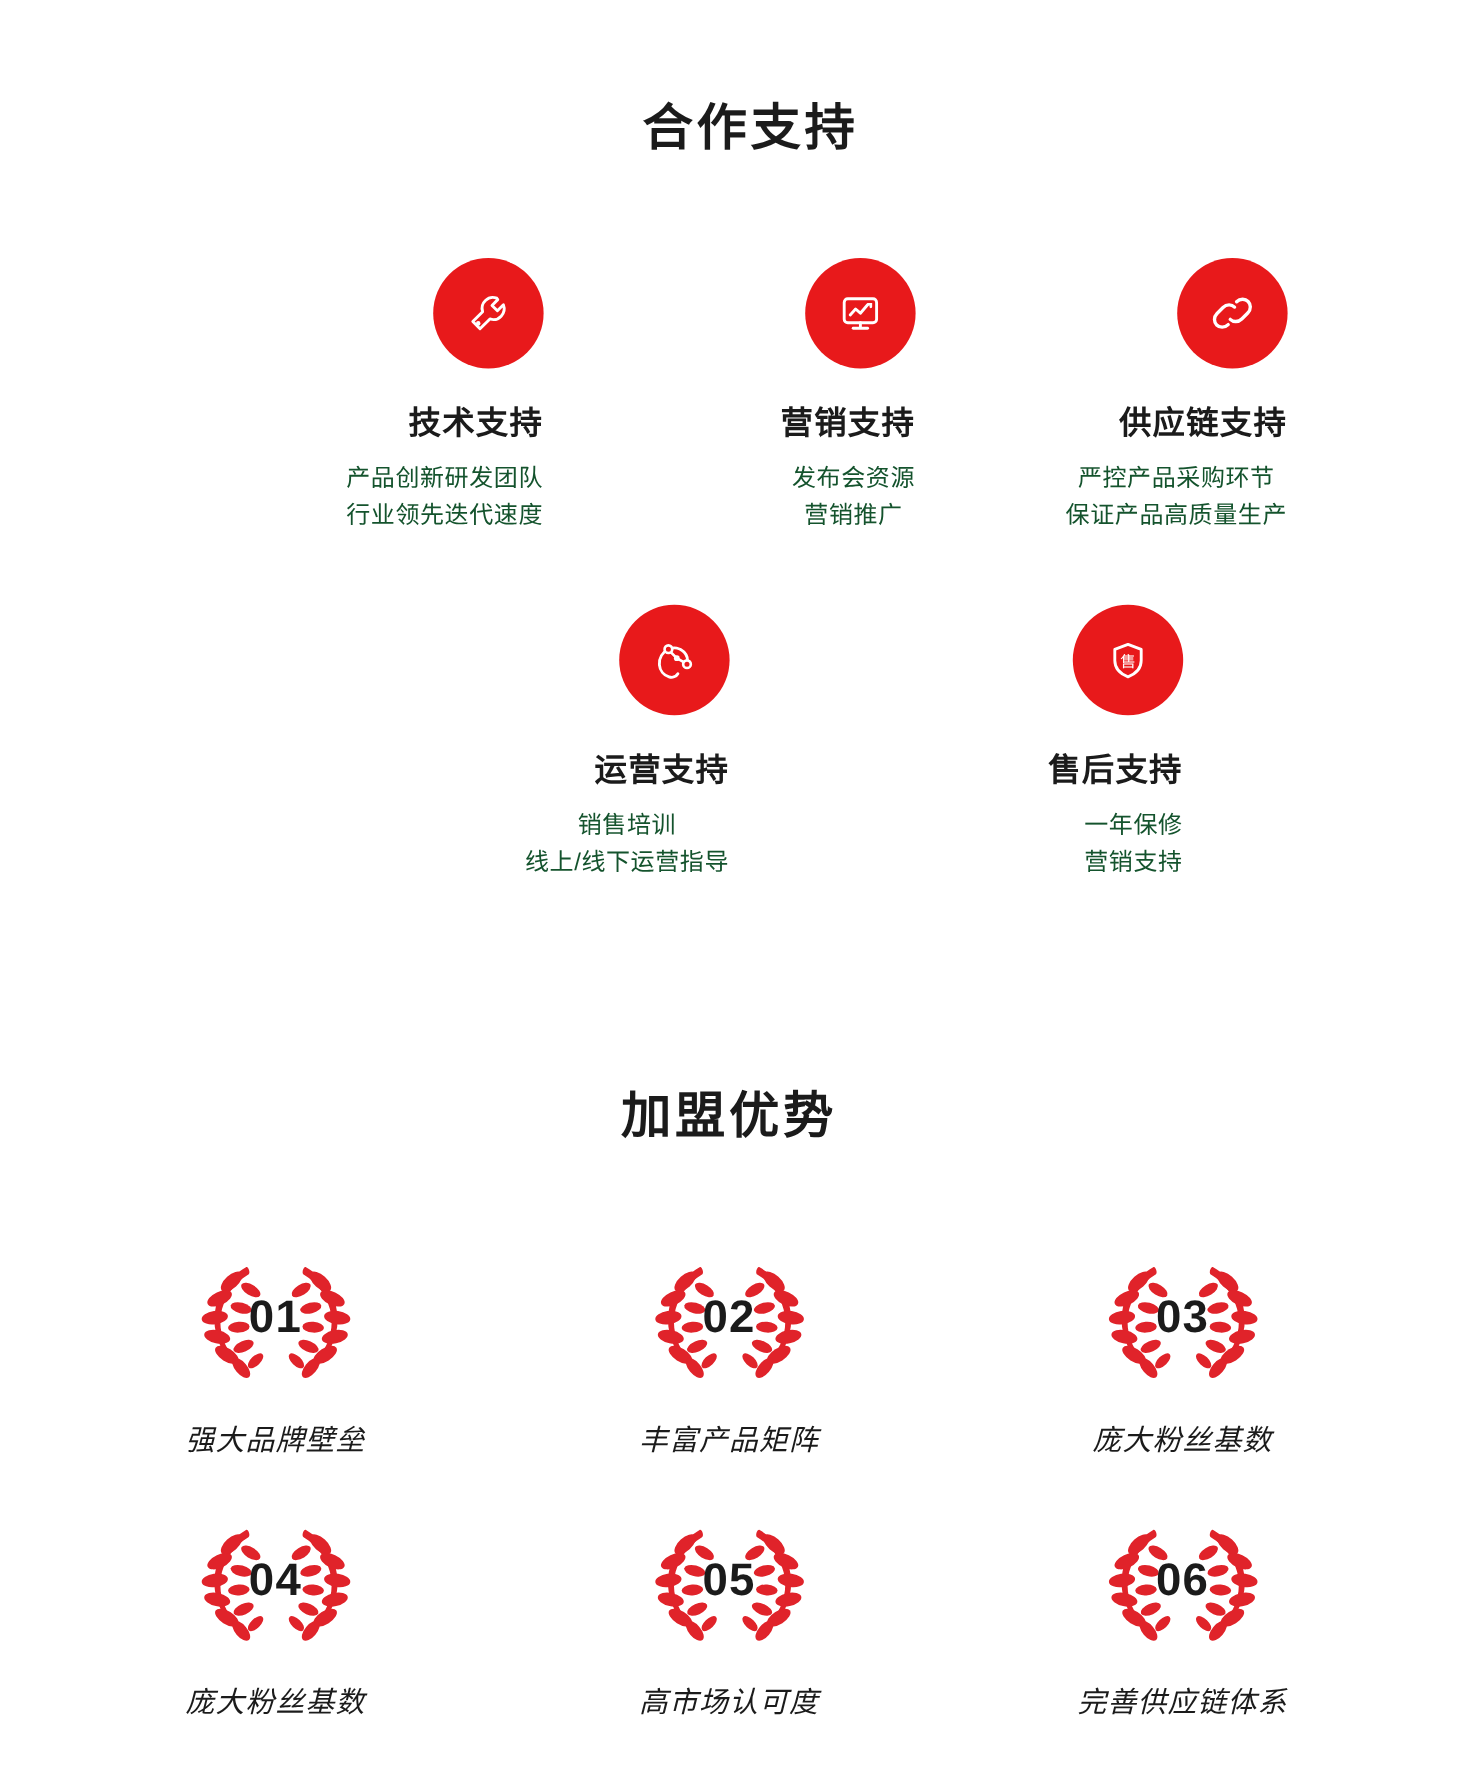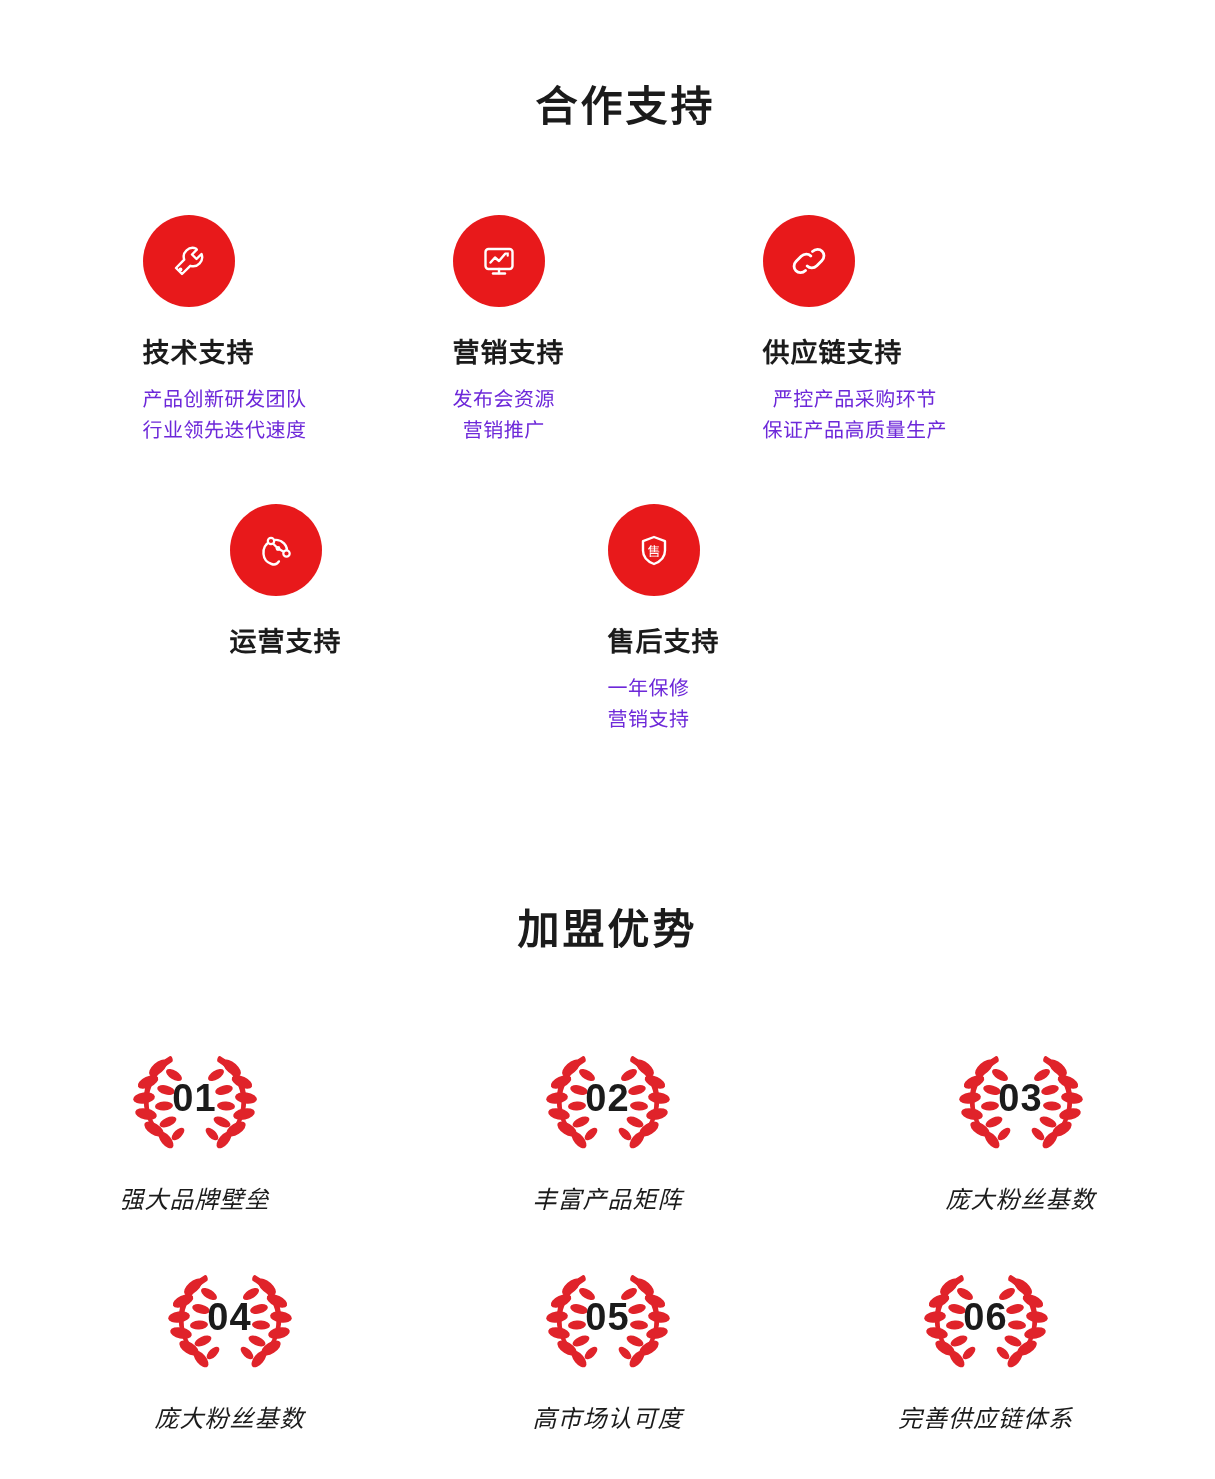--- a/index.html
+++ b/index.html
@@ -42,21 +42,21 @@
     justify-content: center;
     align-items: flex-start;
   }
   .support-row.row1 { margin-top: 82px; }
   .support-row.row2 { margin-top: 58px; }
 
   .support-item {
     width: 310px;
     display: flex;
     flex-direction: column;
-    align-items: flex-start;
+    align-items: flex-end;
     text-align: center;
   }
   .support-row.row1 .support-item:nth-child(1) { margin-left: 0px; }
   .support-row.row2 .support-item { width: 378px; }
 
   .circle-icon {
     width: 92px;
     height: 92px;
     border-radius: 50%;
     background: #e8191b;
@@ -70,33 +70,33 @@
     margin-top: 24px;
     font-size: 27px;
     font-weight: bold;
     letter-spacing: 1px;
     color: #1b1b1b;
   }
   .support-desc {
     margin-top: 14px;
     font-size: 20px;
     line-height: 31px;
-    color: #6d28d9;
+    color: #14532d;
     letter-spacing: 0.5px;
   }
 
   
   .advantage-section { margin-top: 160px; }
 
   .adv-row {
     display: flex;
     justify-content: center;
     align-items: flex-start;
   }
-  .adv-row.r1 { margin-top: 86px; gap: 35px; }
+  .adv-row.r1 { margin-top: 86px; }
   .adv-row.r2 { margin-top: 46px; }
 
   .adv-item {
     width: 378px;
     display: flex;
     flex-direction: column;
     align-items: center;
     text-align: center;
   }
 
@@ -190,20 +190,24 @@
           <svg width="52" height="52" viewBox="0 0 52 52" fill="none" aria-hidden="true">
             <path d="M21 17c-5 2.5-8 7.5-7.5 13 .4 4.6 3.6 8.6 8 10 3 1 6-.2 7.4-2.6" stroke="#ffffff" stroke-width="2.4" stroke-linecap="round" fill="none"></path>
             <path d="M21 17c4.4-2 9.6-1.2 13 2.3 2.6 2.7 3.4 6.4 2.4 9.7" stroke="#ffffff" stroke-width="2.4" stroke-linecap="round" fill="none"></path>
             <path d="M21.5 18l6.5 6.5 8 4.5" stroke="#ffffff" stroke-width="2.2" stroke-linecap="round" fill="none"></path>
             <circle cx="21" cy="17" r="3.2" fill="#e8191b" stroke="#ffffff" stroke-width="2.2"></circle>
             <circle cx="36.5" cy="29.5" r="3.2" fill="#e8191b" stroke="#ffffff" stroke-width="2.2"></circle>
             <circle cx="28" cy="24.5" r="2.4" fill="#ffffff"></circle>
           </svg>
         </div>
         <div class="support-name">运营支持</div>
+        <div class="support-desc">
+          <div>销售培训</div>
+          <div>线上/线下运营指导</div>
+        </div>
       </div>
 
       <div class="support-item">
         <div class="circle-icon">
           <svg width="52" height="52" viewBox="0 0 52 52" fill="none" aria-hidden="true">
             <path d="M26 13l11 4.2v9.3c0 6.4-4.4 11-11 13.5-6.6-2.5-11-7.1-11-13.5v-9.3L26 13z" stroke="#ffffff" stroke-width="2.4" stroke-linejoin="round" fill="none"></path>
             <text x="26" y="32" text-anchor="middle" font-size="13" font-family="'Liberation Sans', sans-serif" fill="#ffffff">售</text>
           </svg>
         </div>
         <div class="support-name">售后支持</div>

